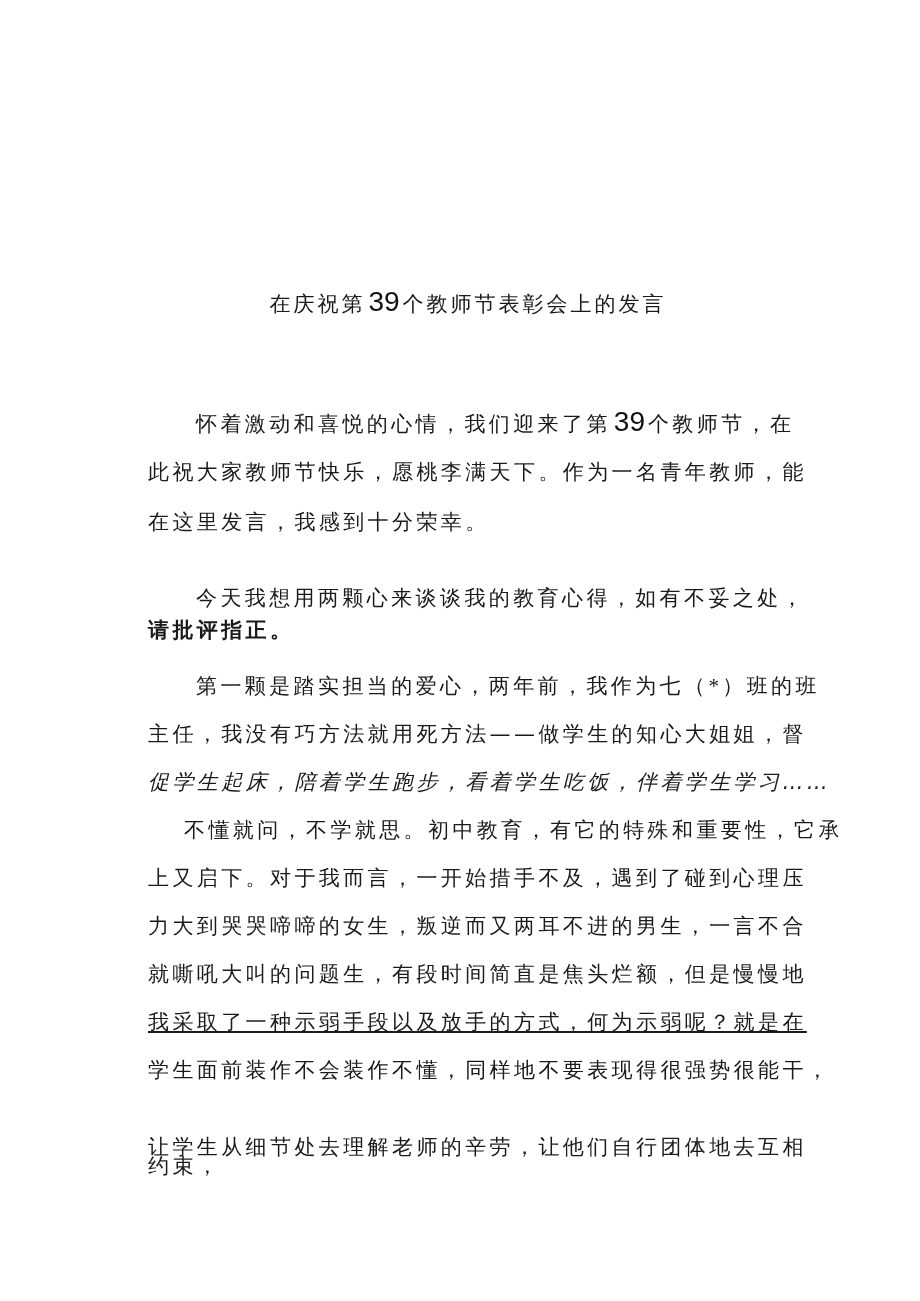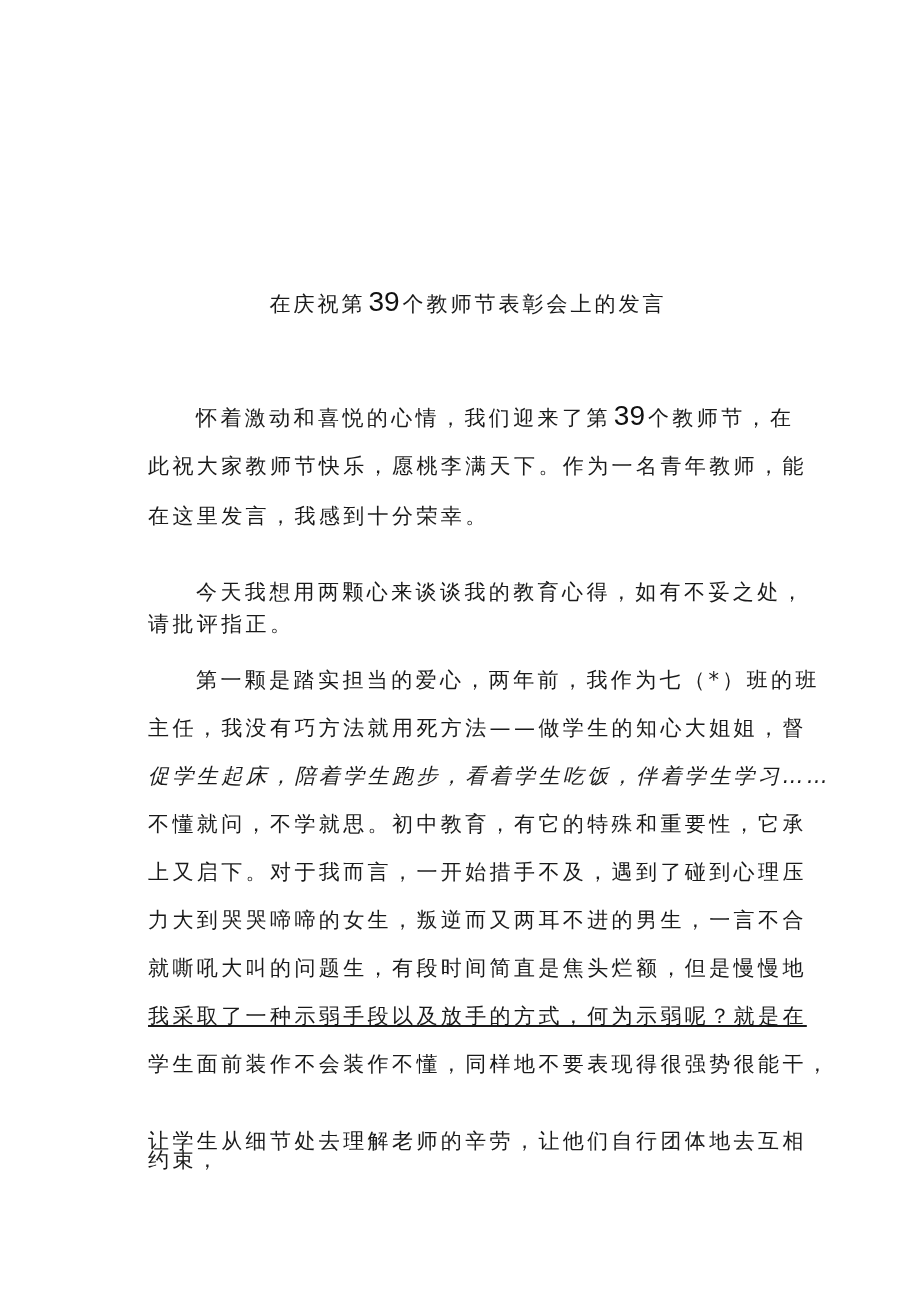--- a/index.html
+++ b/index.html
@@ -37,21 +37,21 @@
       font-size: 28px;
       letter-spacing: 0;
       margin: 0 3px;
       color: #111;
     }
     .line {
       position: absolute;
       left: 140px;
       width: 640px;
       font-size: 21px;
-      line-height: 40px;
+      line-height: 52px;
       white-space: nowrap;
       letter-spacing: 3.4px;
     }
     .indent { left: 188px; width: 592px; }
   </style>
 </head>
 <body>
 
 <div class="page">
 
@@ -62,28 +62,28 @@
   <div>
     <div class="line indent" style="top:396px;">
       <span>怀着激动和喜悦的心情，我们迎来了第</span><span class="num">39</span><span>个教师节，在</span>
     </div>
     <div class="line" style="top:446px;text-align:center;">此祝大家教师节快乐，愿桃李满天下。作为一名青年教师，能</div>
     <div class="line" style="top:496px;">在这里发言，我感到十分荣幸。</div>
   </div>
 
   <div>
     <div class="line indent" style="top:556px;margin-top:16px;">今天我想用两颗心来谈谈我的教育心得，如有不妥之处，</div>
-    <div class="line" style="top:604px;">请批评指正。</div>
+    <div class="line" style="top:604px;font-weight:bold;">请批评指正。</div>
   </div>
 
   <div>
-    <div class="line indent" style="top:660px;">第一颗是踏实担当的爱心，两年前，我作为七（*）班的班</div>
+    <div class="line indent" style="top:660px;font-family:Liberation Serif, serif;">第一颗是踏实担当的爱心，两年前，我作为七（*）班的班</div>
     <div class="line" style="top:708px;">主任，我没有巧方法就用死方法——做学生的知心大姐姐，督</div>
     <div class="line" style="top:756px;font-style:italic;">促学生起床，陪着学生跑步，看着学生吃饭，伴着学生学习……</div>
-    <div class="line" style="top:804px;">不懂就问，不学就思。初中教育，有它的特殊和重要性，它承</div>
+    <div class="line" style="top:804px;margin-left:36px;">不懂就问，不学就思。初中教育，有它的特殊和重要性，它承</div>
     <div class="line" style="top:852px;">上又启下。对于我而言，一开始措手不及，遇到了碰到心理压</div>
     <div class="line" style="top:900px;">力大到哭哭啼啼的女生，叛逆而又两耳不进的男生，一言不合</div>
     <div class="line" style="top:948px;">就嘶吼大叫的问题生，有段时间简直是焦头烂额，但是慢慢地</div>
     <div class="line" style="top:996px;text-decoration:underline;">我采取了一种示弱手段以及放手的方式，何为示弱呢？就是在</div>
     <div class="line" style="top:1044px;">学生面前装作不会装作不懂，同样地不要表现得很强势很能干，</div>
     <div class="line" style="top:1092px;margin-top:29px;">让学生从细节处去理解老师的辛劳，让他们自行团体地去互相</div>
     <div class="line" style="top:1140px;">约束，</div>
   </div>
 
 </div>

